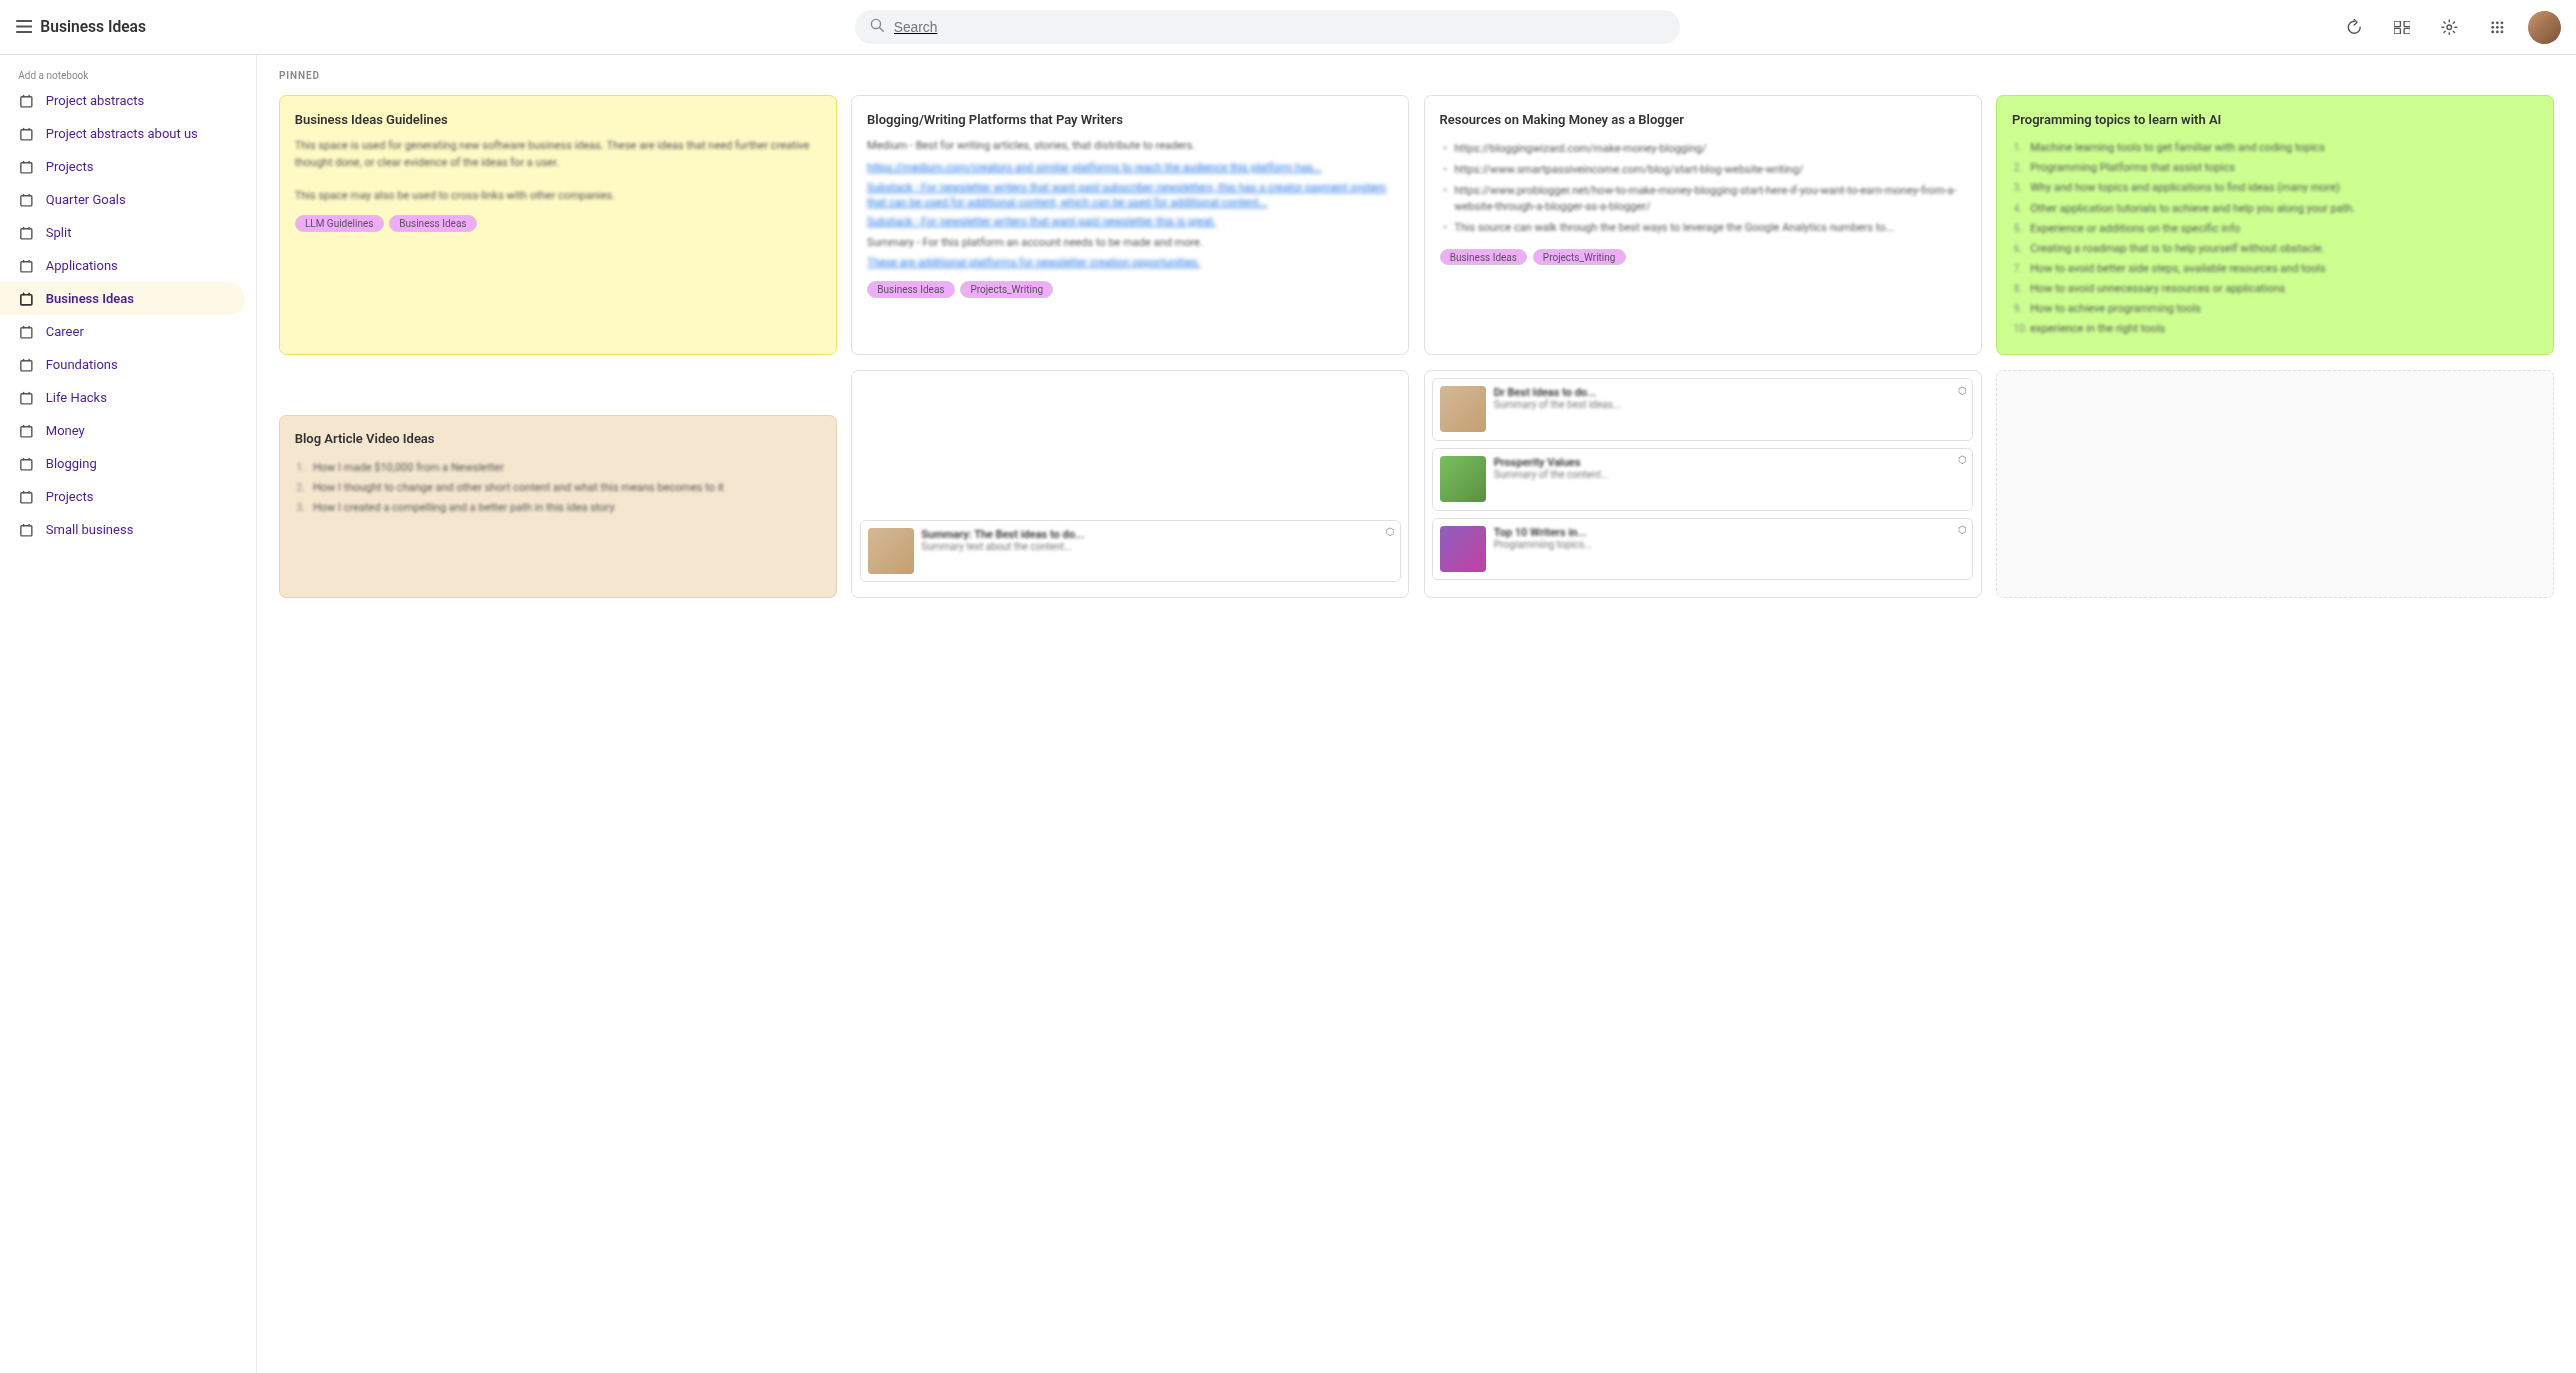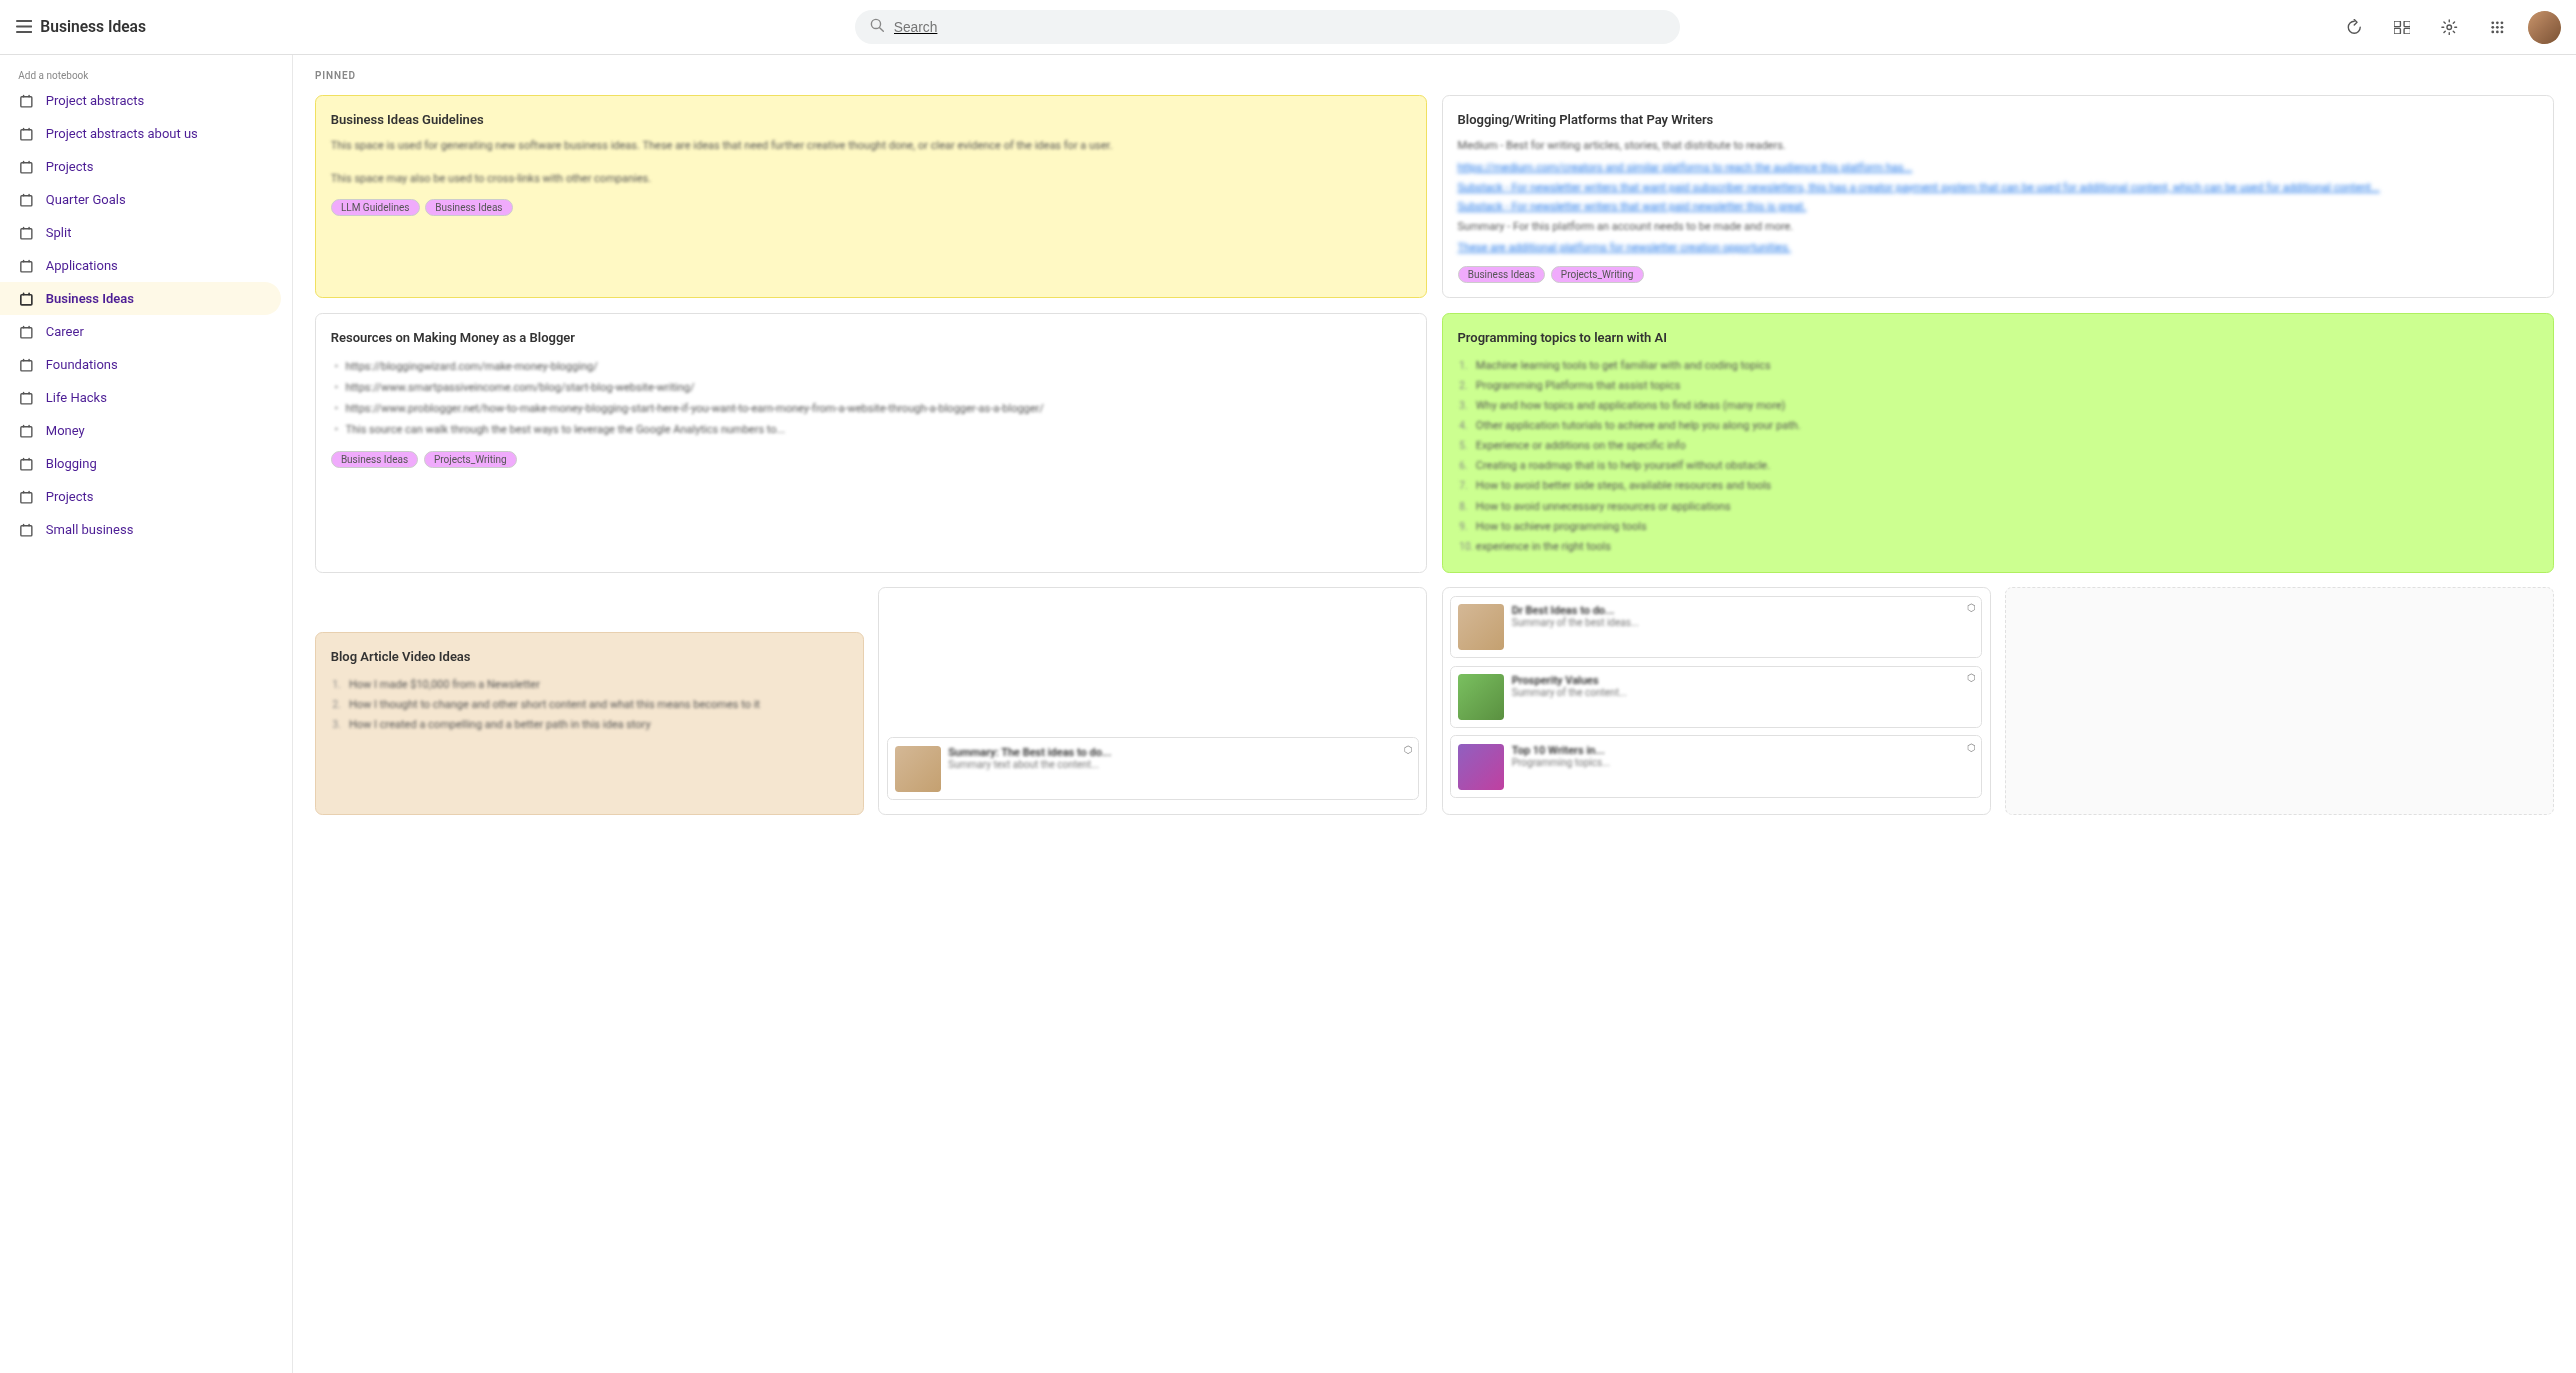--- a/index.html
+++ b/index.html
@@ -93,21 +93,21 @@
 
     
     .main-layout {
       display: flex;
       flex: 1;
       overflow: hidden;
     }
 
     
     .sidebar {
-      width: 293px;
+      width: 257px;
       flex-shrink: 0;
       overflow-y: auto;
       padding: 7.3px 0;
       border-right: 0.9px solid #e8e8e8;
     }
     .sidebar-item {
       display: flex;
       align-items: center;
       padding: 7.3px 14.7px 7.3px 18.3px;
       cursor: pointer;
@@ -150,21 +150,21 @@
       font-size: 10px;
       font-weight: 600;
       color: #888;
       letter-spacing: 0.9px;
       margin-bottom: 14.7px;
     }
 
     
     .cards-grid {
       display: grid;
-      grid-template-columns: repeat(2, 1fr);
+      grid-template-columns: repeat(4, 1fr);
       gap: 14.7px;
     }
 
     .card {
       border-radius: 7.3px;
       padding: 14.7px;
       cursor: pointer;
       position: relative;
       min-height: 183px;
       overflow: hidden;

